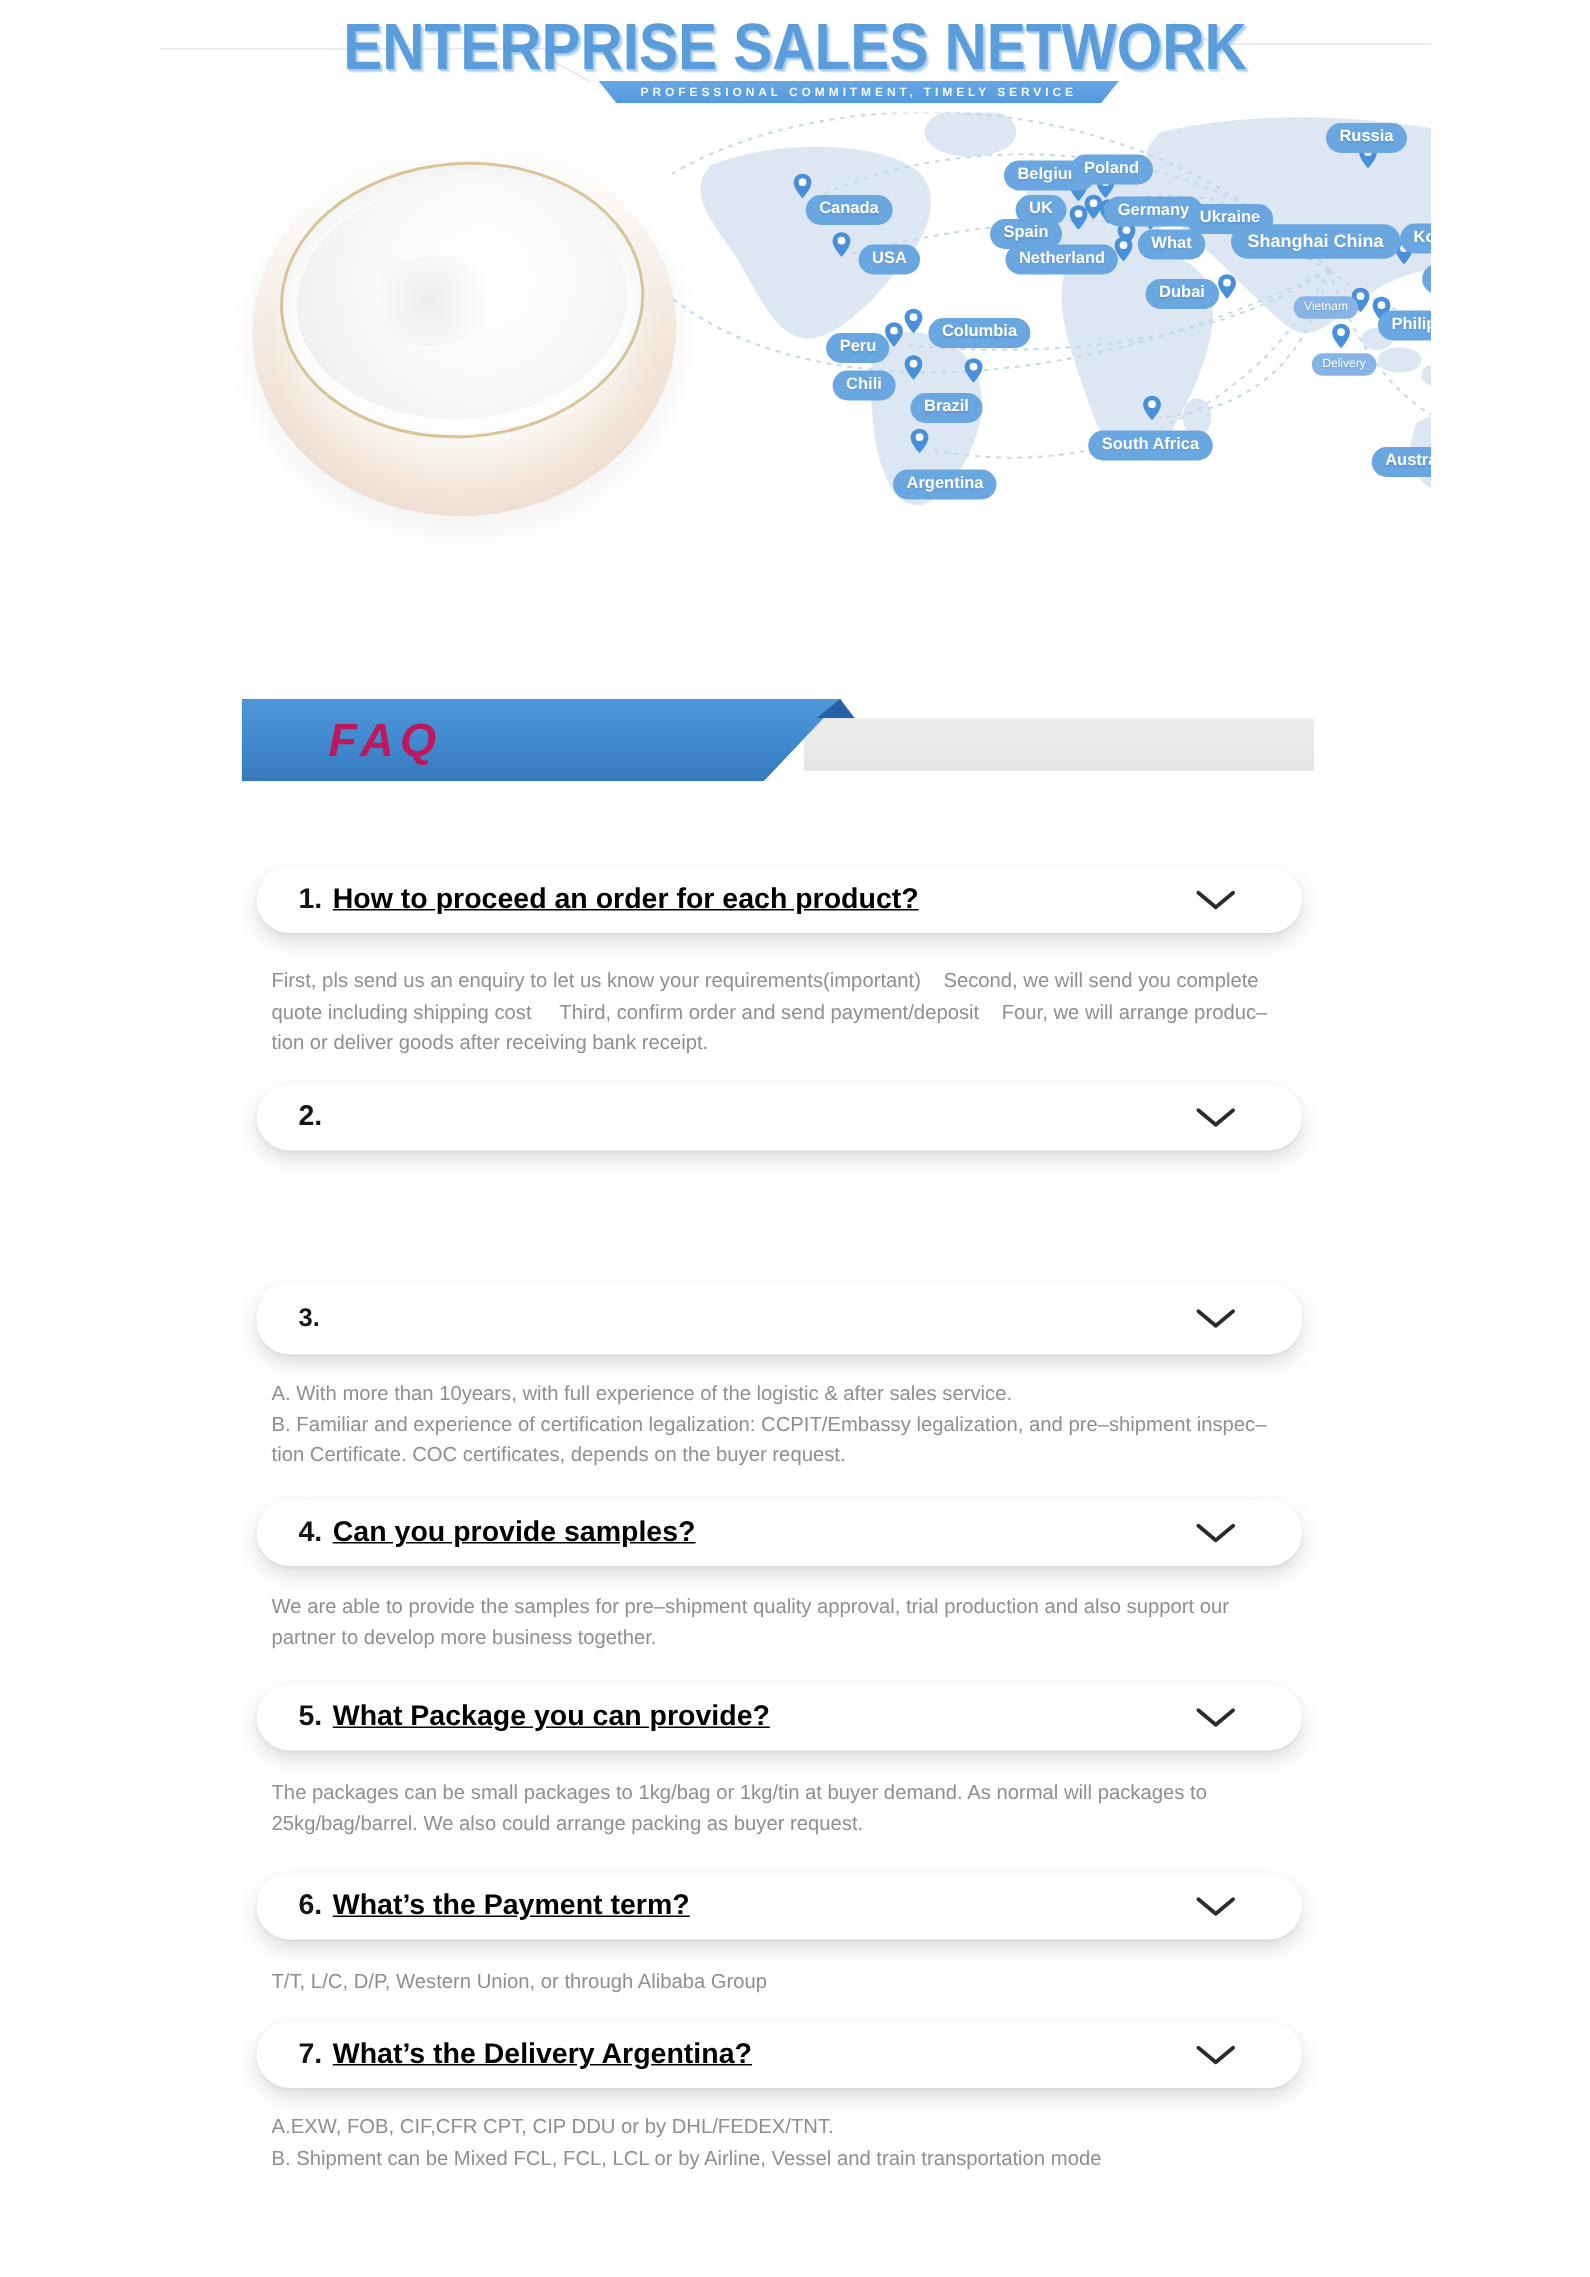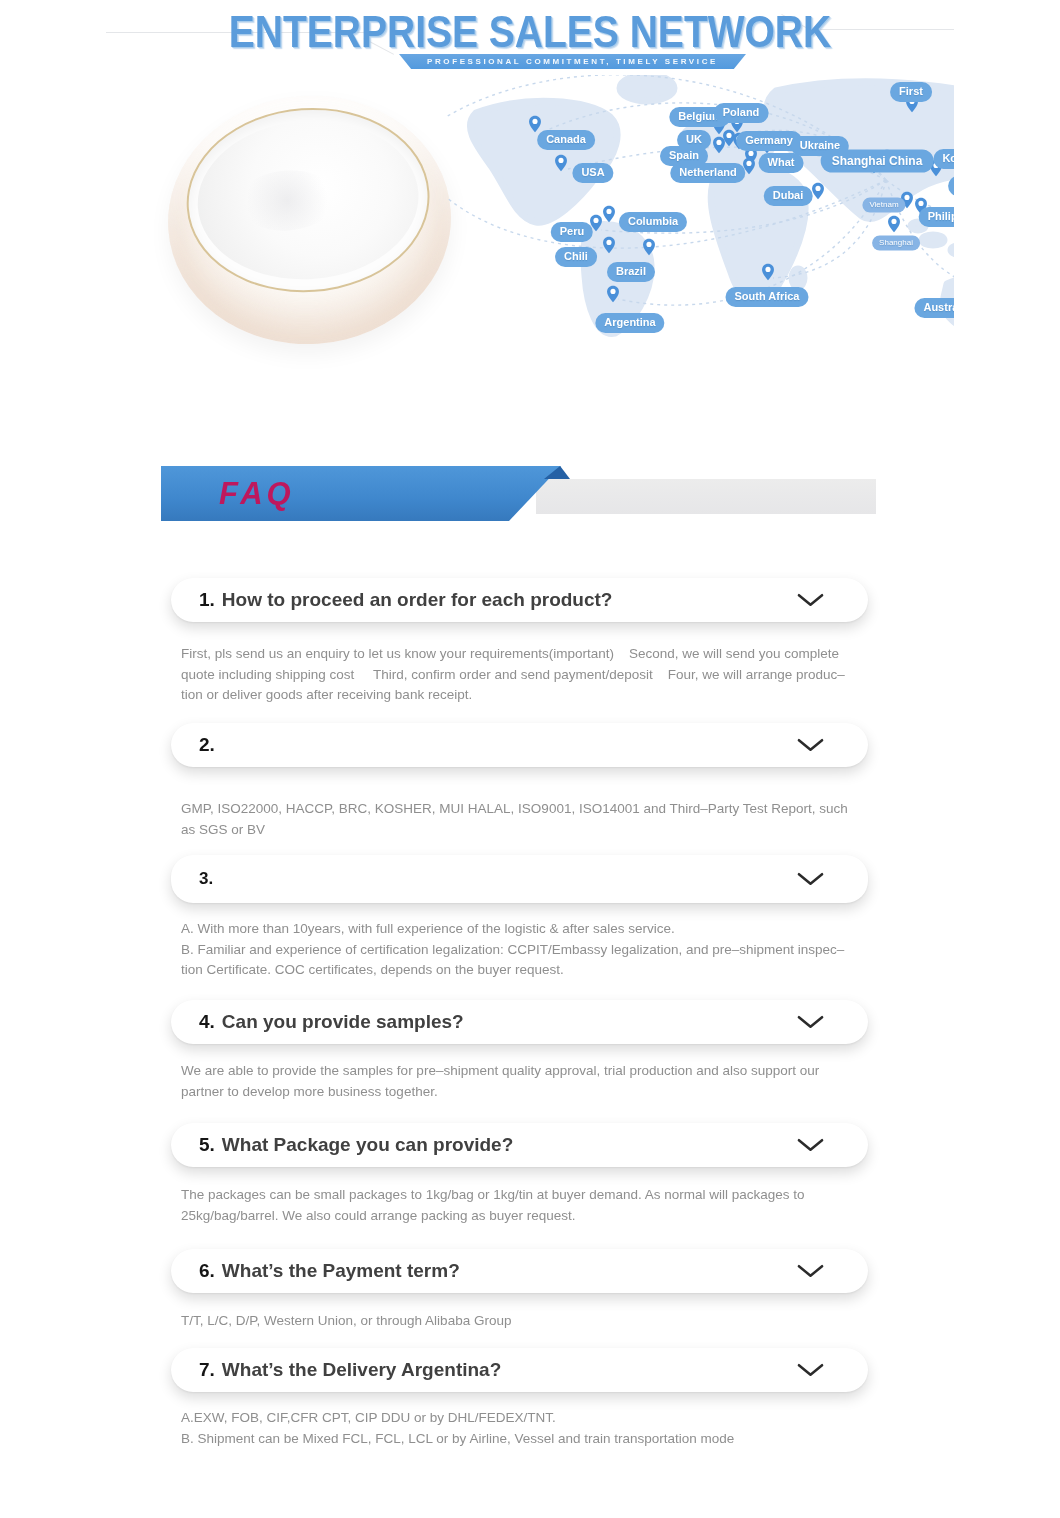--- a/index.html
+++ b/index.html
@@ -55,21 +55,21 @@
   .faq-banner-fold { position:absolute; left:438px; top:466px; width:26px; height:13px;
     background:#2561a5; clip-path:polygon(62% 0,100% 100%,0 100%); }
   .faq-banner-label { position:absolute; left:113px; top:476px; font-size:31px; font-style:italic;
     font-weight:600; letter-spacing:4px; color:#be185d; }
 
   
   .faq-q { position:absolute; left:65px; width:697px; background:#fff; border-radius:22px;
     box-shadow:0 1px 2px rgba(0,0,0,.06), 0 6px 14px rgba(0,0,0,.14);
     display:flex; align-items:center; padding:0 46px 0 28px; cursor:pointer; }
   .faq-q .q-num { font-weight:700; color:#151515; margin-right:7px; }
-  .faq-q .q-text { font-weight:700; color:#404040; white-space:pre-line; line-height:1.22; }
+  .faq-q .q-text { font-weight:700; color:#000000; white-space:pre-line; line-height:1.22;text-decoration:underline; }
   .faq-q.fs19 { height:44px; font-size:19px; }
   .faq-q.fs17 { height:48px; font-size:17px; }
   .chev { position:absolute; right:44px; top:50%; transform:translateY(-50%); width:27px; height:14px; }
   .faq-a { position:absolute; left:75px; width:700px; font-size:13.5px; line-height:20.5px;
     color:#8f8f8f; white-space:pre-wrap; }
 </style>
 </head>
 <body>
 
 <div class="page">
@@ -203,40 +203,40 @@
     <svg class="pin" style="left:167px;top:228px">
         <use href="#pin-shape"></use>
       </svg>
     <svg class="pin" style="left:322px;top:206px">
         <use href="#pin-shape"></use>
       </svg>
     <svg class="pin" style="left:517px;top:209px">
         <use href="#pin-shape"></use>
       </svg>
 
-    <span class="country" style="left:465px;top:17px">First</span>
+    <span class="country" style="left:465px;top:17px">Russia</span>
     <span class="country" style="left:120px;top:65px">Canada</span>
     <span class="country" style="left:254px;top:42px">Belgium</span>
     <span class="country" style="left:295px;top:38px">Poland</span>
     <span class="country" style="left:248px;top:65px">UK</span>
     <span class="country" style="left:323px;top:66px">Germany</span>
     <span class="country" style="left:374px;top:71px">Ukraine</span>
     <span class="country" style="left:238px;top:81px">Spain</span>
     <span class="country hub" style="left:431px;top:86px">Shanghai China</span>
     <span class="country" style="left:512px;top:84px">Korea</span>
     <span class="country" style="left:147px;top:98px">USA</span>
     <span class="country" style="left:262px;top:98px">Netherland</span>
     <span class="country" style="left:335px;top:88px">What</span>
     <span class="country" style="left:527px;top:111px">Japan</span>
     <span class="country" style="left:342px;top:121px">Dubai</span>
     <span class="country small" style="left:438px;top:130px">Vietnam</span>
     <span class="country" style="left:511px;top:142px">Philippines</span>
     <span class="country" style="left:207px;top:147px">Columbia</span>
     <span class="country" style="left:126px;top:157px">Peru</span>
-    <span class="country small" style="left:450px;top:168px">Shanghai</span>
+    <span class="country small" style="left:450px;top:168px">Delivery</span>
     <span class="country" style="left:130px;top:182px">Chili</span>
     <span class="country" style="left:185px;top:197px">Brazil</span>
     <span class="country" style="left:321px;top:222px">South Africa</span>
     <span class="country" style="left:501px;top:233px">Australia</span>
     <span class="country" style="left:184px;top:248px">Argentina</span>
   </div>
 
   <div class="faq-banner-gray"></div>
   <div class="faq-banner-blue"></div>
   <div class="faq-banner-fold"></div>
@@ -252,22 +252,20 @@
   <div class="faq-a" style="top:644px">First, pls send us an enquiry to let us know your requirements(important)    Second, we will send you complete
 quote including shipping cost     Third, confirm order and send payment/deposit    Four, we will arrange produc–
 tion or deliver goods after receiving bank receipt.</div>
 
   <div class="faq-q fs19" style="top:723px">
     <span class="q-num">2.</span>
     <svg class="chev">
         <use href="#chev-shape"></use>
       </svg>
   </div>
-  <div class="faq-a" style="top:799px">GMP, ISO22000, HACCP, BRC, KOSHER, MUI HALAL, ISO9001, ISO14001 and Third–Party Test Report, such
-as SGS or BV</div>
 
   <div class="faq-q fs17" style="top:855px">
     <span class="q-num">3.</span>
     <svg class="chev">
         <use href="#chev-shape"></use>
       </svg>
   </div>
   <div class="faq-a" style="top:919px">A. With more than 10years, with full experience of the logistic &amp; after sales service.
 B. Familiar and experience of certification legalization: CCPIT/Embassy legalization, and pre–shipment inspec–
 tion Certificate. COC certificates, depends on the buyer request.</div>

